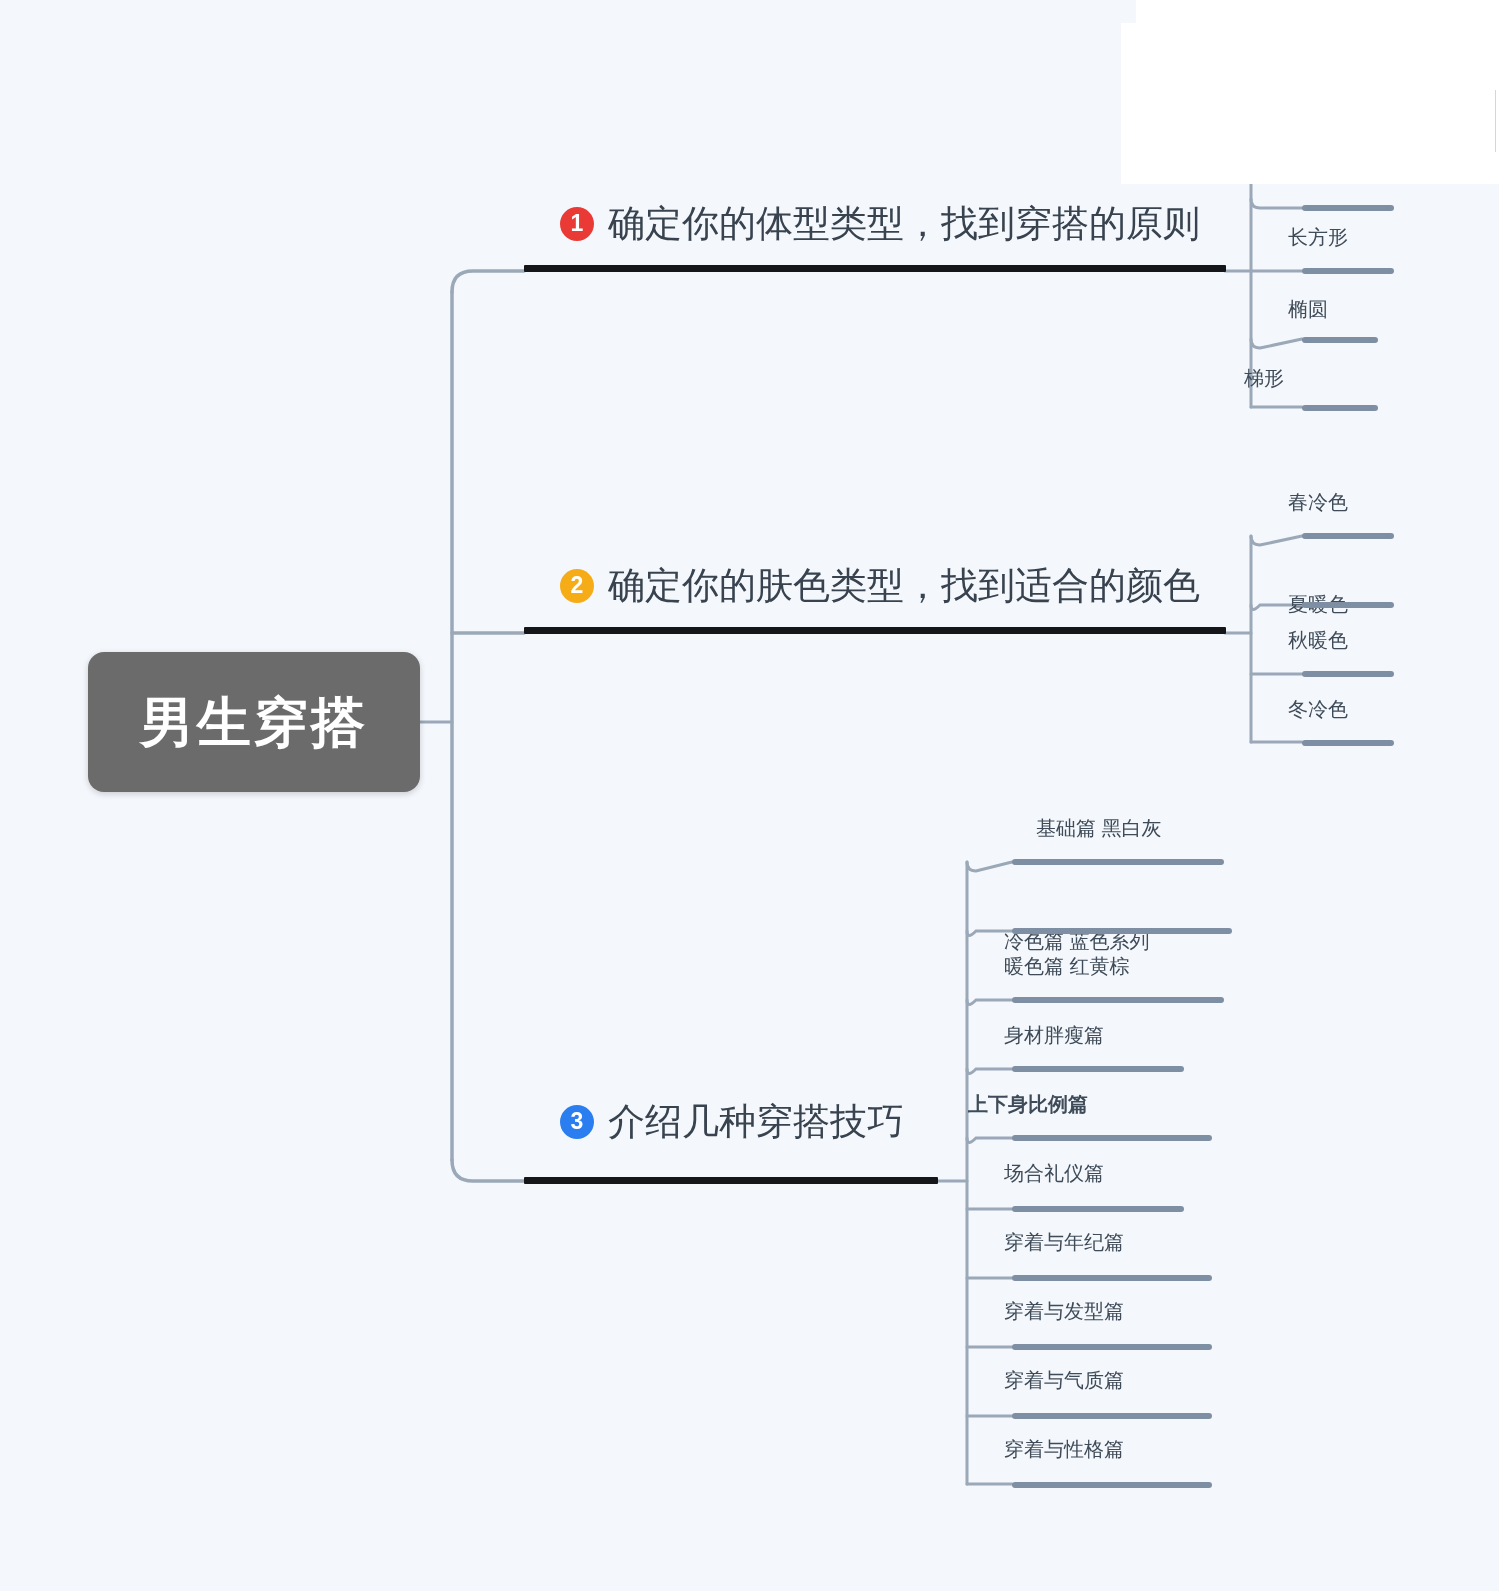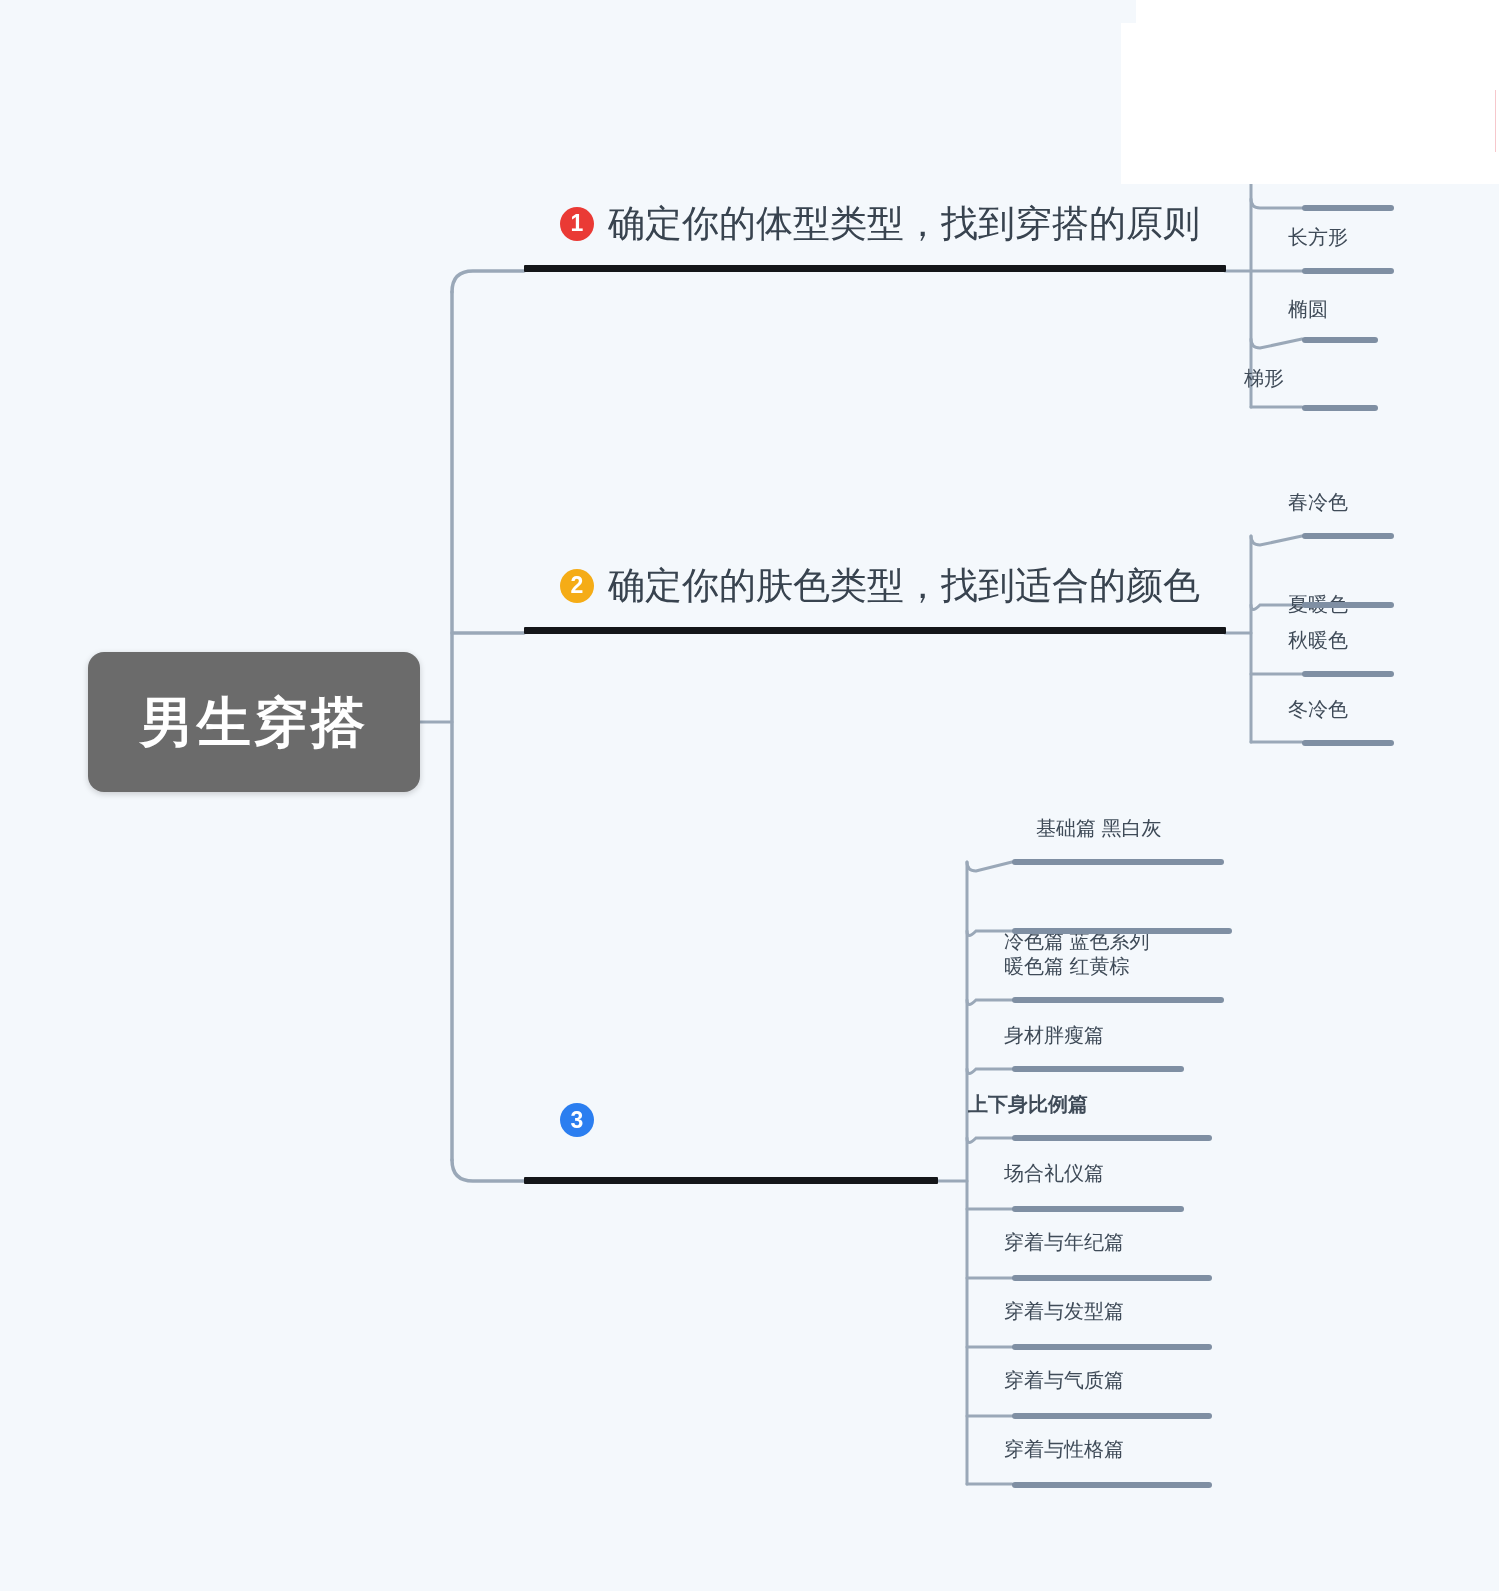--- a/index.html
+++ b/index.html
@@ -205,20 +205,21 @@
   <div class="sub-rule" style="left:1302px; top:602px; width:92px;"></div>
 
   <div class="sub" style="left:1288px; top:630px;text-align:right;">秋暖色</div>
   <div class="sub-rule" style="left:1302px; top:671px; width:92px;"></div>
 
   <div class="sub" style="left:1288px; top:699px;">冬冷色</div>
   <div class="sub-rule" style="left:1302px; top:740px; width:92px;"></div>
 
   <div class="topic" style="left:560px; top:1103px;">
     <span class="num" style="background: rgb(43, 126, 240);">3</span>
+    <span class="tlabel">介绍几种穿搭技巧</span>
   </div>
   <div class="topic-rule" style="left:524px; top:1177px; width:414px;"></div>
 
   <div class="sub" style="left:1036px; top:818px;">基础篇 黑白灰</div>
   <div class="sub-rule" style="left:1012px; top:859px; width:212px;"></div>
 
   <div class="sub" style="left:1004px; top:887px;margin-top:44px;">冷色篇 蓝色系列</div>
   <div class="sub-rule" style="left:1012px; top:928px; width:220px;"></div>
 
   <div class="sub" style="left:1004px; top:956px;">暖色篇 红黄棕</div>

